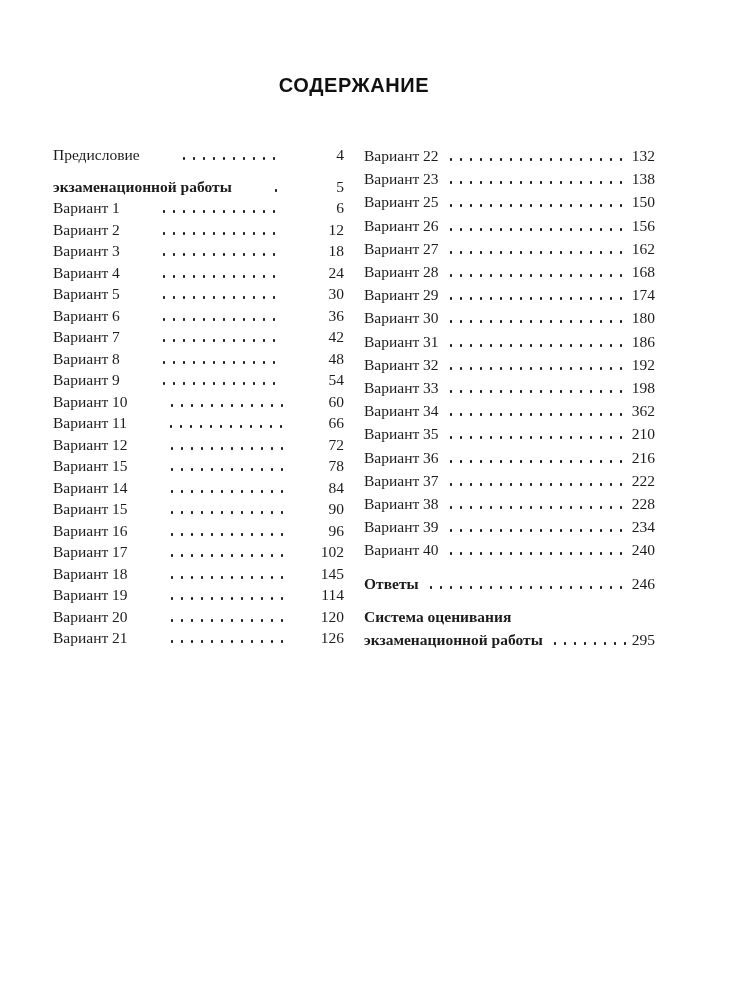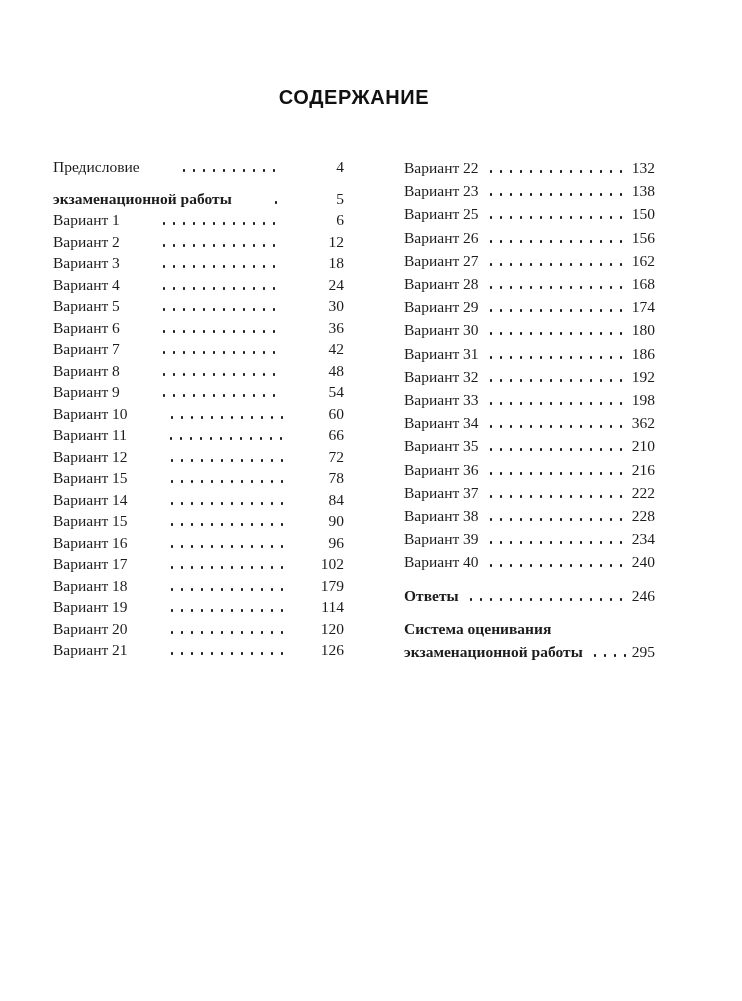--- a/index.html
+++ b/index.html
@@ -11,42 +11,42 @@
     position: relative;
     width: 742px;
     height: 1001px;
     background: #ffffff;
     color: #1c1c1c;
     font-family: "Liberation Serif", serif;
     font-size: 15.5px;
     overflow: hidden;
   }
   .title {
-    margin: 12px;
+    margin: 0;
     padding-top: 74px;
     margin-left: 53px;
     width: 602px;
     text-align: center;
     font-family: "Liberation Sans", sans-serif;
     font-weight: bold;
     font-size: 20px;
     letter-spacing: 0.6px;
     color: #111111;
   }
   .columns {
     display: flex;
     margin: 47px 87px 0 53px;
     gap: 20px;
   }
   .col {
     flex: 1;
     min-width: 0;
   }
   .col-left  .line1, .col-left  .row { line-height: 21.5px; gap: 32px; }
-  .col-right .line1, .col-right .row { line-height: 23.2px; margin-left: 40px; }
+  .col-right .line1, .col-right .row { line-height: 23.2px; }
   .entry.gap-before { margin-top: 10px; }
   .entry.bold .line1,
   .entry.bold .label { font-weight: bold; }
   .row {
     display: flex;
     align-items: baseline;
   }
   .label {
     white-space: nowrap;
     flex: 0 0 auto;
@@ -224,21 +224,21 @@
       <span class="label">Вариант 17</span>
       <span class="leader"></span>
       <span class="page-num">102</span>
     </div>
   </div>
         <div class="entry">
 
     <div class="row">
       <span class="label">Вариант 18</span>
       <span class="leader"></span>
-      <span class="page-num">179</span>
+      <span class="page-num">145</span>
     </div>
   </div>
         <div class="entry">
 
     <div class="row">
       <span class="label">Вариант 19</span>
       <span class="leader"></span>
       <span class="page-num">114</span>
     </div>
   </div>

